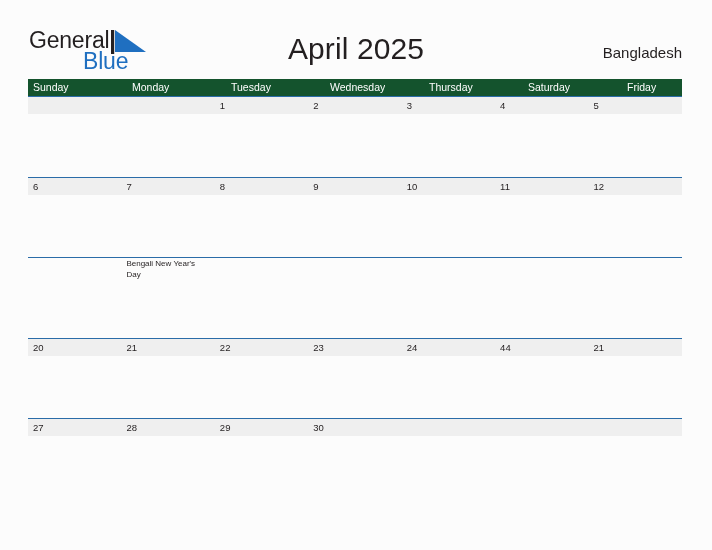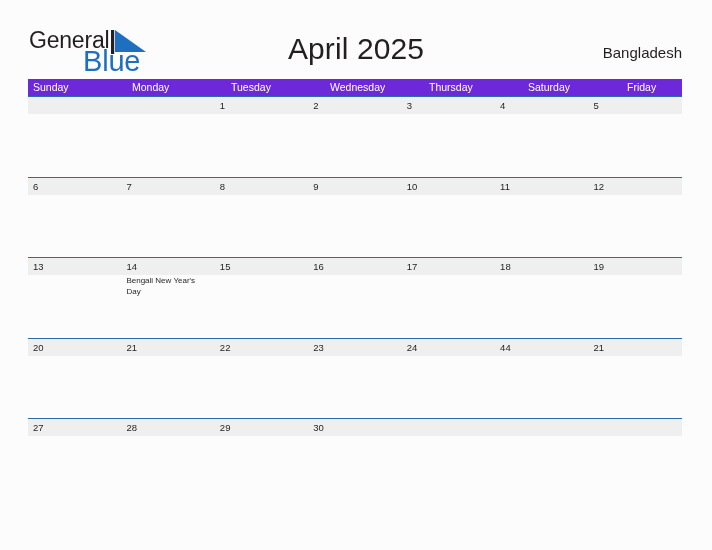--- a/index.html
+++ b/index.html
@@ -19,21 +19,21 @@
     position:absolute; left:29px; top:28px;
     width:140px; height:46px;text-align:right;
   }
   #logo-general {
     position:absolute; left:0; top:0;
     font-size:23px; line-height:25px; color:#231f20;
     letter-spacing:-0.2px; font-weight:400;
   }
   #logo-blue {
     position:absolute; left:54px; top:21px;
-    font-size:29px; line-height:25px; color:#1f6fc0;
+    font-size:23px; line-height:25px; color:#1f6fc0;
     letter-spacing:-0.2px; font-weight:400;
   }
   #logo-flag {
     position:absolute; left:82px; top:2px;
     width:36px; height:24px;
   }
   #cal-title {
     position:absolute; left:0; top:31px; width:712px;
     text-align:center;
     font-size:30px; line-height:36px; color:#231f20; font-weight:400;
@@ -44,21 +44,21 @@
     font-size:15px; line-height:18px; color:#231f20; font-weight:400;
     text-align:right;
     margin-left:32px;
   }
 
   
   #grid {
     position:absolute; left:28px; top:79px;
     width:654px;
   }
-  .dow-row { display:flex; width:654px; height:17px; background:#6d28d9;gap:39px; }
+  .dow-row { display:flex; width:654px; height:17px; background:#14532d;gap:39px; }
   .dow {
     flex:1 1 0; min-width:0;
     color:#ffffff; font-size:10.5px; line-height:17px;
     padding-left:5px; white-space:nowrap; overflow:hidden;
   }
 
   .week {
     width:654px; height:80.6px;
     border-top:1.4px solid #2a6ca8;
     position:relative;
@@ -148,29 +148,20 @@
             <div class="daycell"></div>
             <div class="daycell"></div>
             <div class="daycell"></div>
             <div class="daycell"></div>
             <div class="daycell"></div>
             <div class="daycell"></div>
             <div class="daycell"></div>
           </div>
         </div>
         <div class="week">
-          <div class="week-strip">
-            <div class="daynum">13</div>
-            <div class="daynum">14</div>
-            <div class="daynum">15</div>
-            <div class="daynum">16</div>
-            <div class="daynum">17</div>
-            <div class="daynum">18</div>
-            <div class="daynum">19</div>
-          </div>
           <div class="week-body">
             <div class="daycell"></div>
             <div class="daycell">
               <div class="ev">Bengali New Year's Day</div>
             </div>
             <div class="daycell"></div>
             <div class="daycell"></div>
             <div class="daycell"></div>
             <div class="daycell"></div>
             <div class="daycell"></div>

